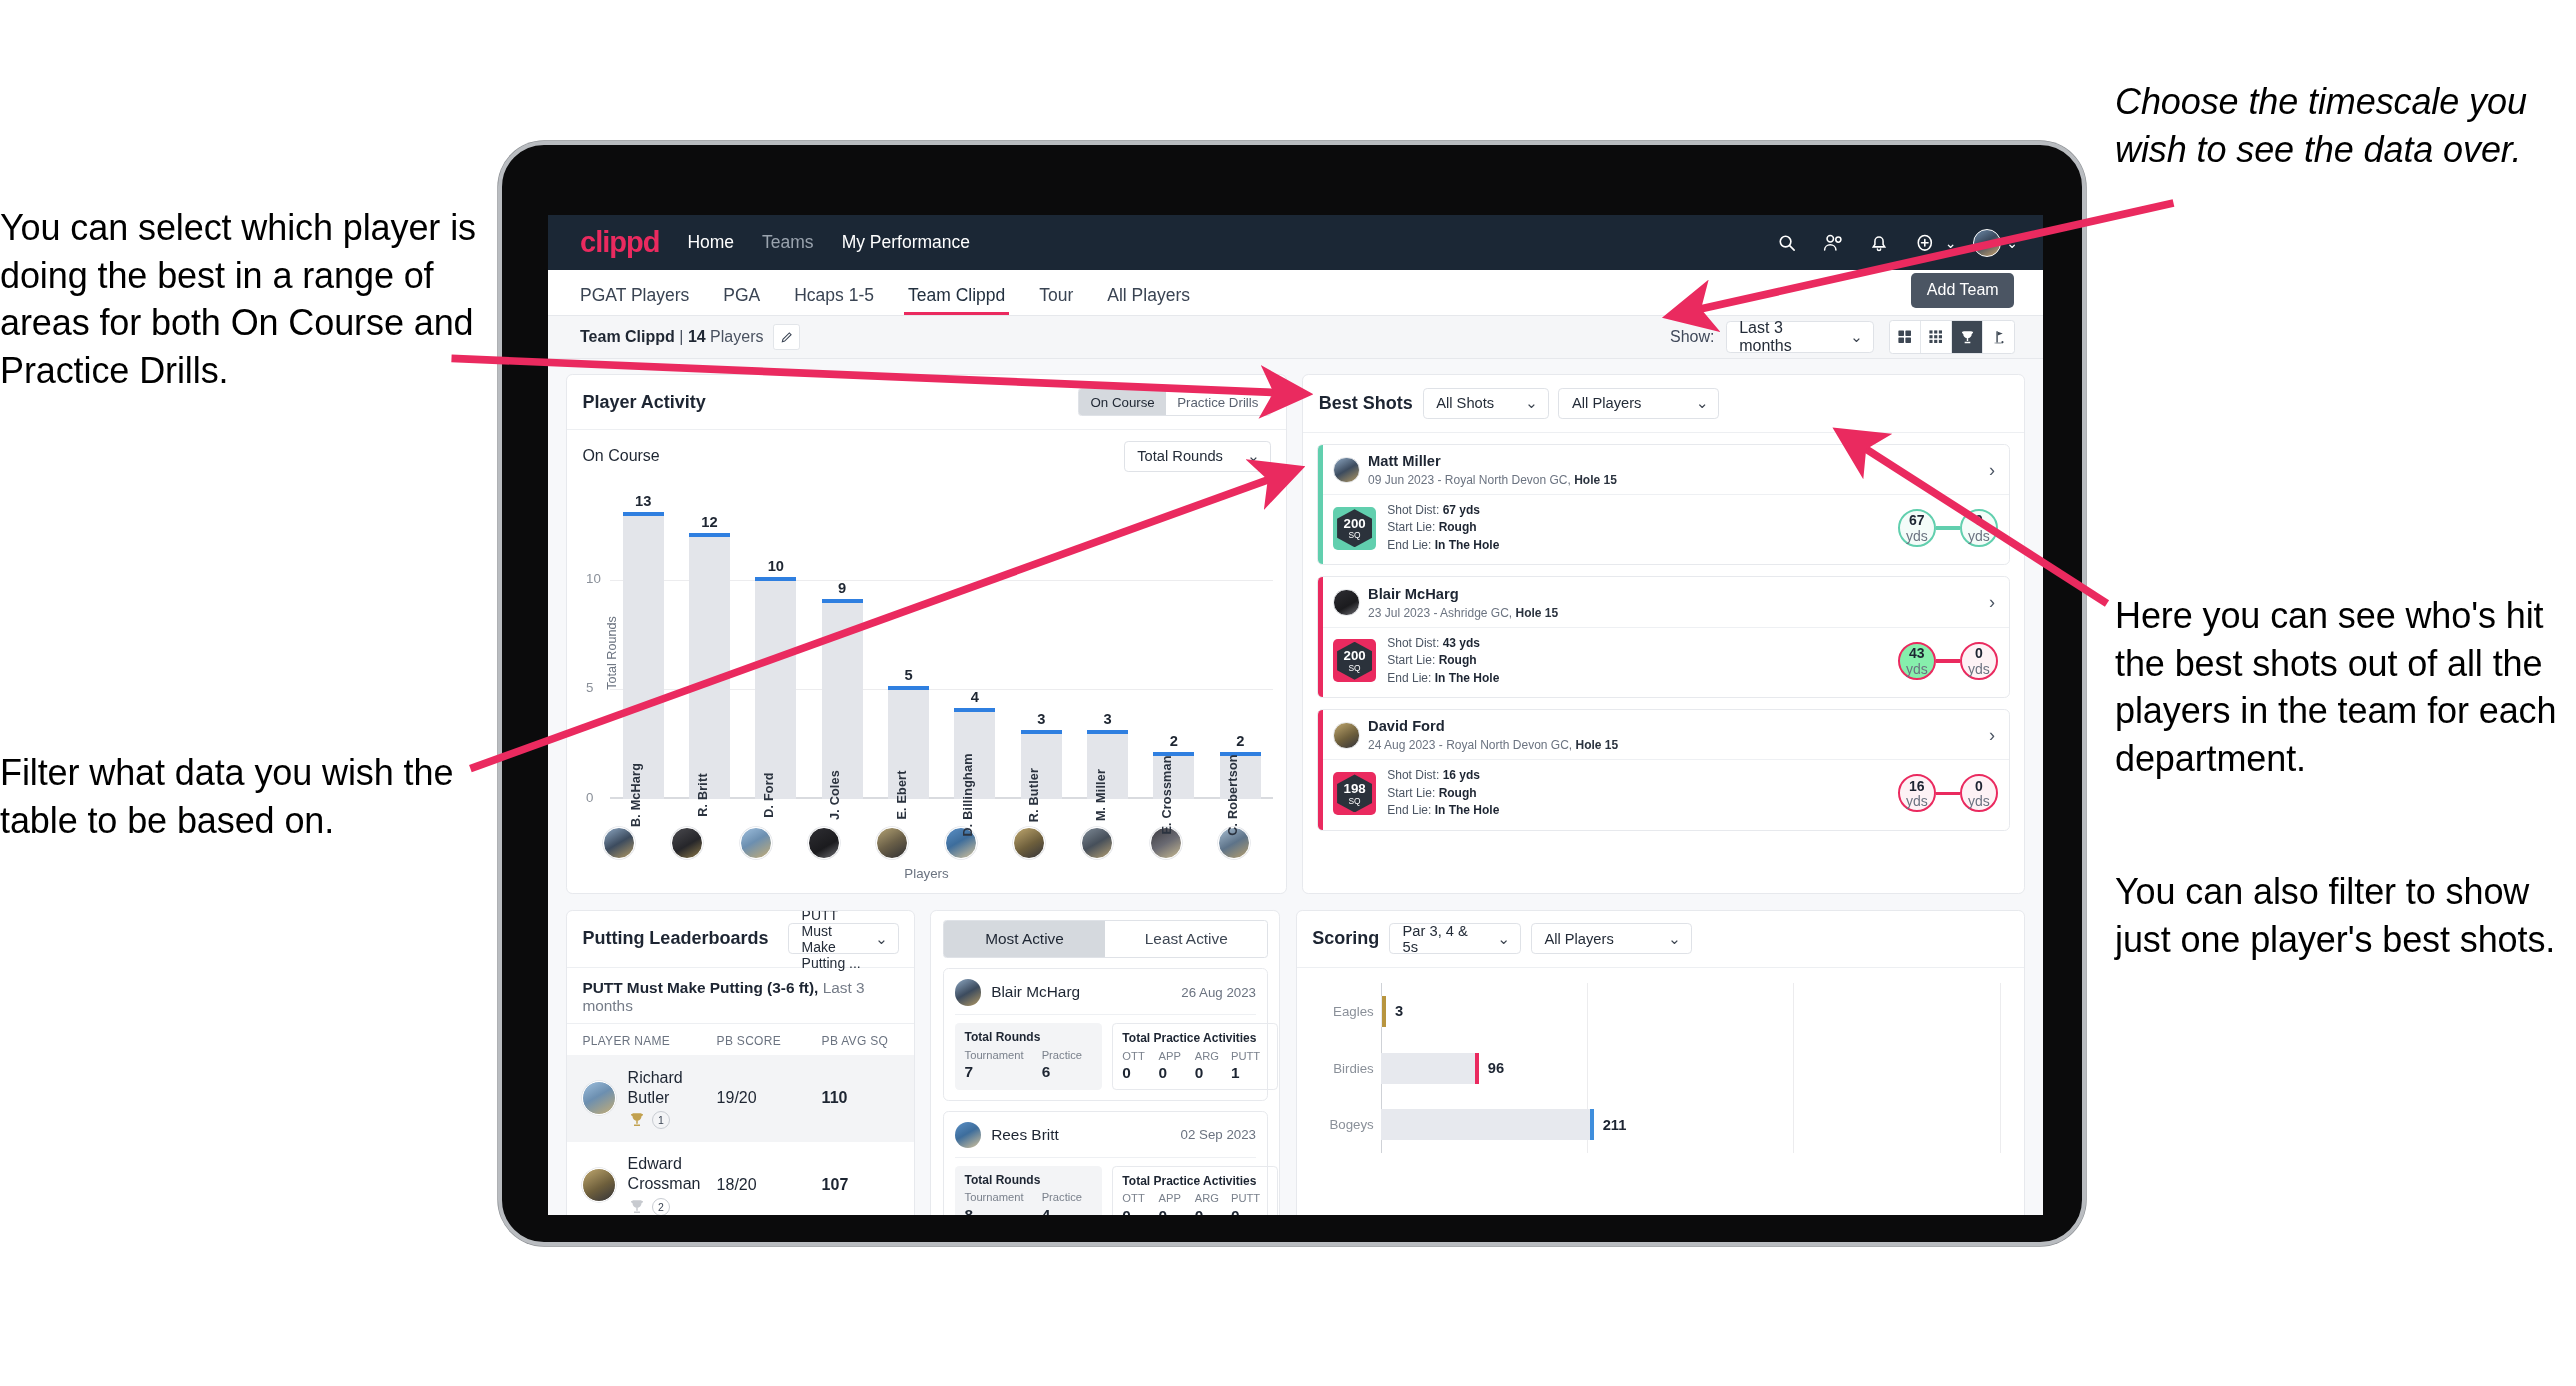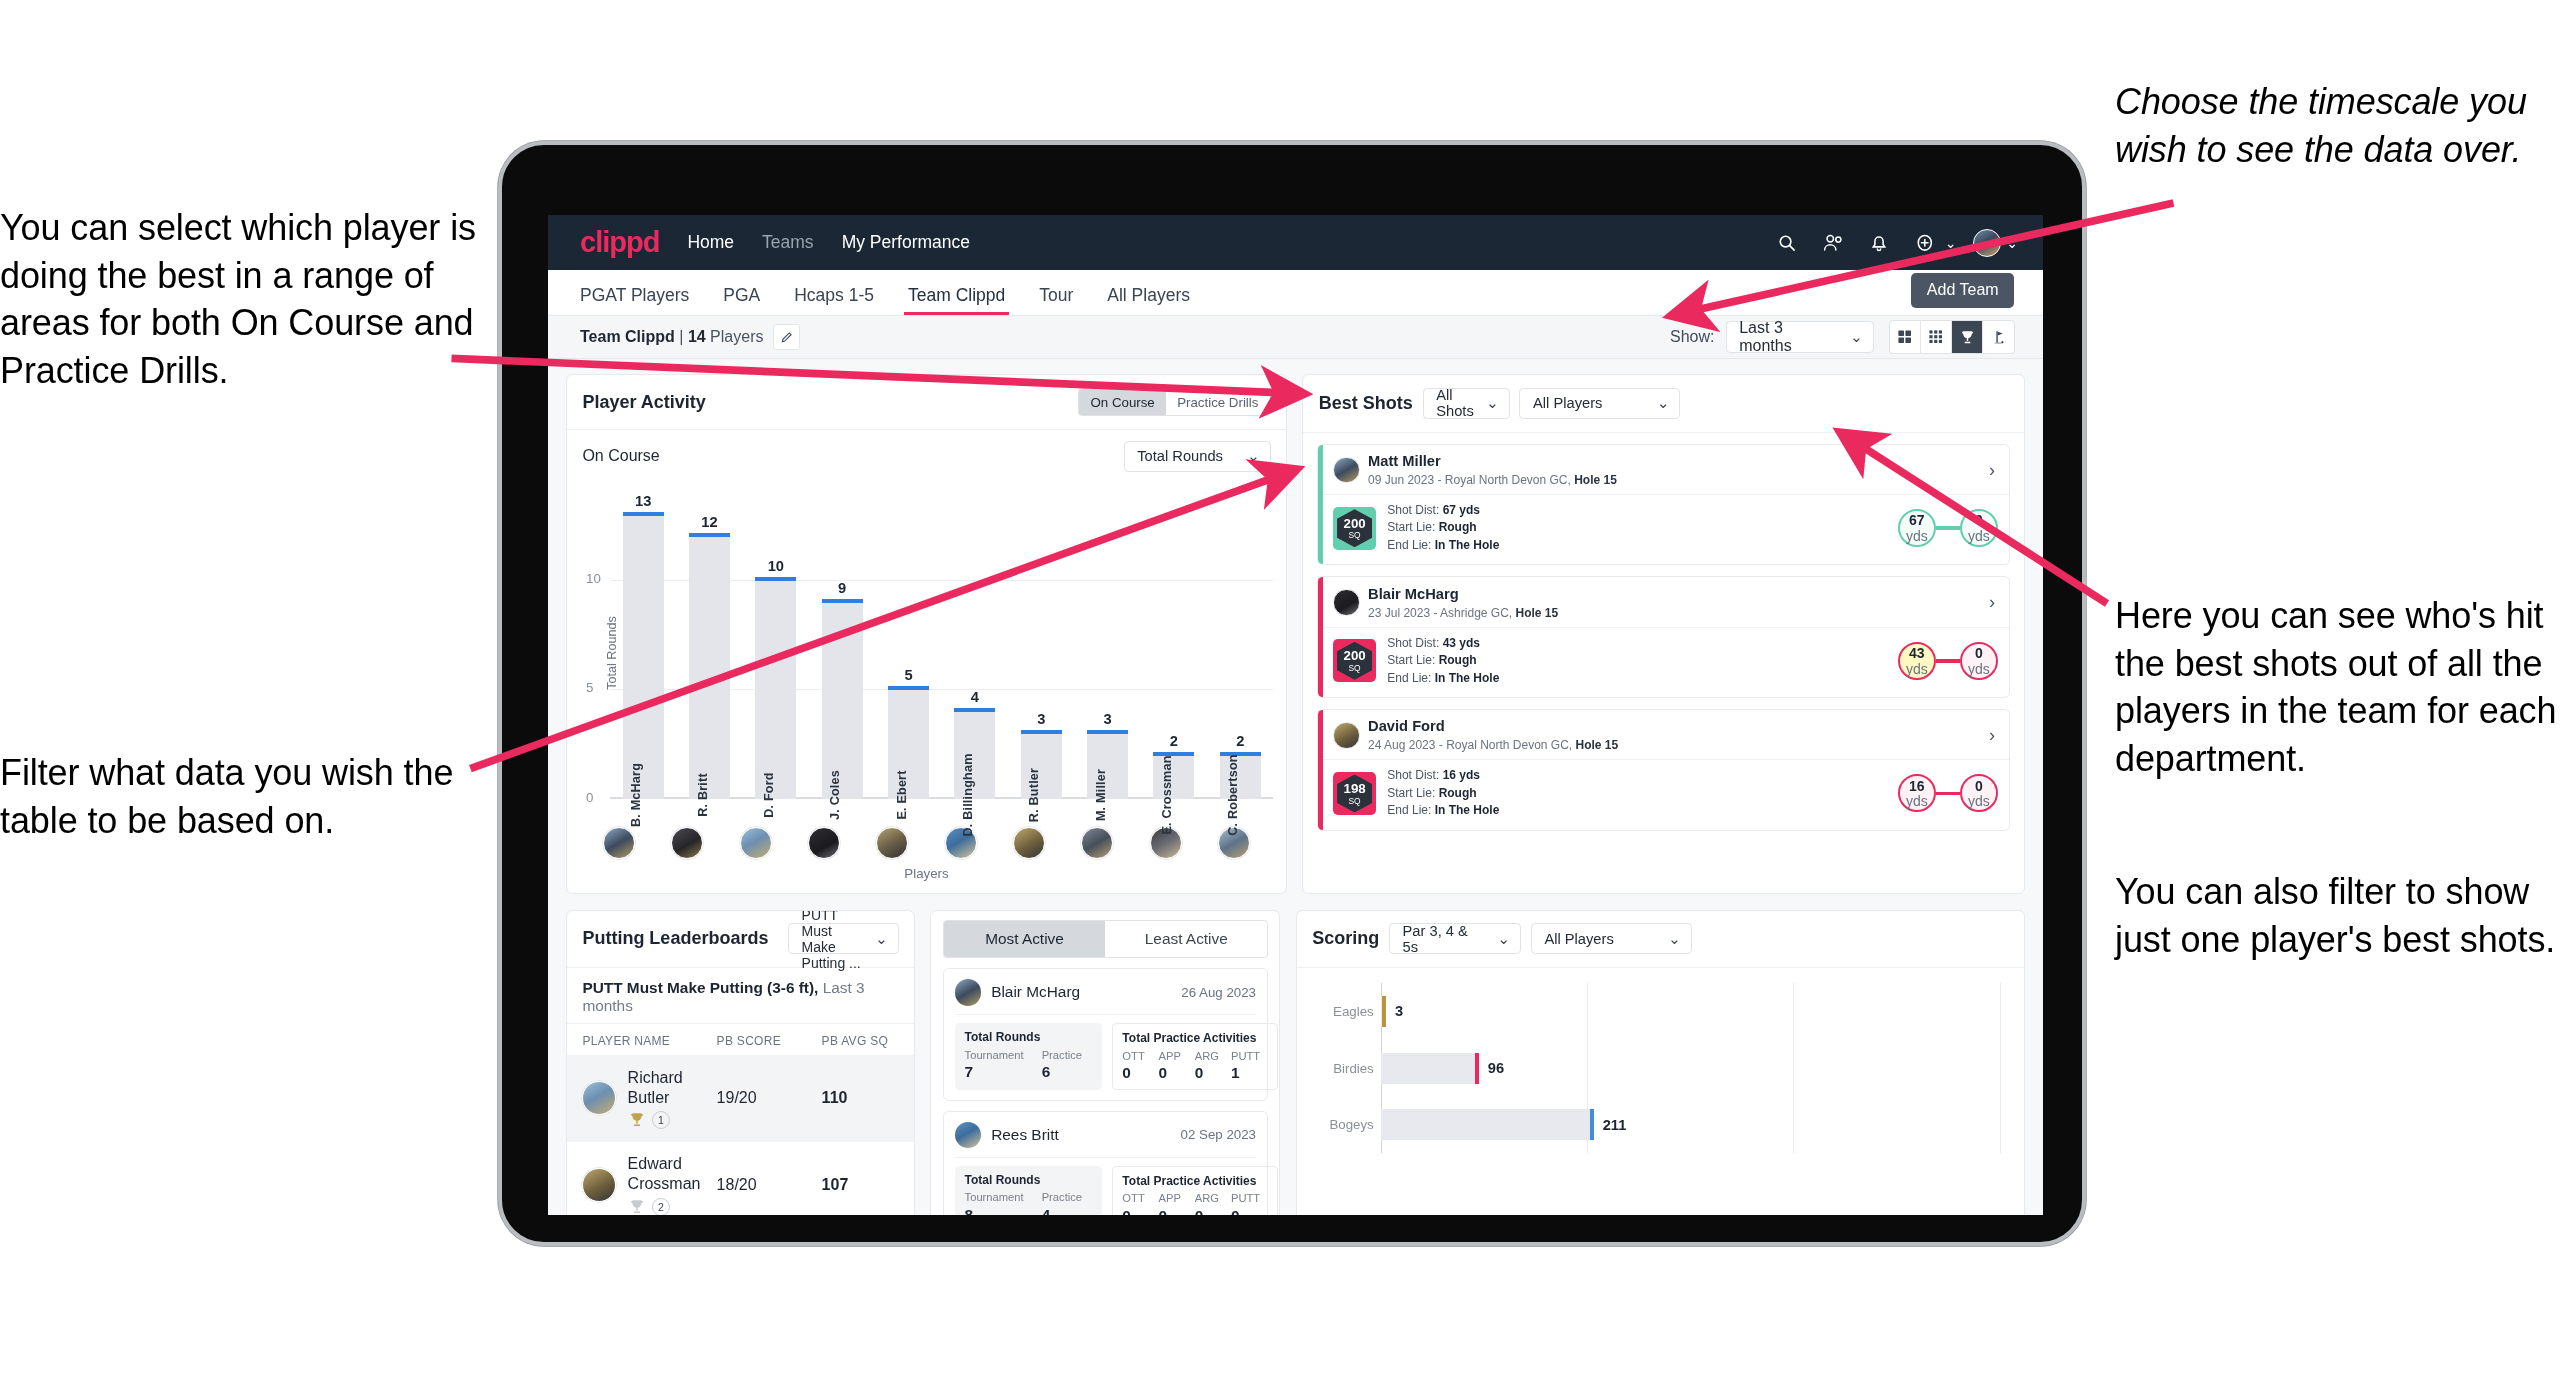--- a/index.html
+++ b/index.html
@@ -208,21 +208,21 @@
   .avatars .av-wrap { flex:1; display:flex; justify-content:center; }
   .av {
     width: 32px; height:32px; border-radius:50%; border:1.4px solid #ffffff;
     box-shadow: 0 0 0 0.7px #e1e3e7;
   }
   .xlabel { text-align:center; font-size:13.3px; color:#6b7380; padding: 7px 0 12.6px 0; }
 
   
   #best-shots { flex: 1; display:flex; flex-direction:column; }
   .bs-select { height:31px; font-size:14.7px; }
-  #bs-shots-select { width: 87px; }
+  #bs-shots-select { width: 126px; }
   #bs-players-select { width: 161px; }
   .bs-list { padding: 11.2px 14px 9.8px 14px; display:flex; flex-direction:column; gap:11.2px; }
   .shotcard {
     border:0.7px solid #e7e9ed; border-radius:5.6px; overflow:hidden; display:flex;
   }
   .shot-accent { width: 4.9px; flex: 0 0 4.9px; }
   .shot-body { flex:1; }
   .shot-top { display:flex; align-items:center; padding: 8.4px 11.2px 7px 9.8px; gap:8.4px; }
   .shot-av { width:26.6px; height:26.6px; border-radius:50%; flex:0 0 26.6px; border:0.7px solid #e6e8eb; }
   .shot-name { font-size:14.7px; font-weight:700; color:#1d2532; line-height:1.2; }
@@ -647,21 +647,21 @@
                         <span class="n">200</span>
                         <span class="u">SQ</span>
                       </div>
                     </div>
                     <div class="shot-lines">
                       <div><span>Shot Dist: </span><b>43 yds</b></div>
                       <div><span>Start Lie: </span><b>Rough</b></div>
                       <div><span>End Lie: </span><b>In The Hole</b></div>
                     </div>
                     <div class="dist-viz">
-                      <div class="dcircle" style="border:2.1px solid #ea2a5f;background:#fef9c3">
+                      <div class="dcircle" style="border:2.1px solid #ea2a5f;background:#86efac">
                         <span class="dn">43</span>
                         <span class="du">yds</span>
                       </div>
                       <div class="dline" style="background:#ea2a5f"></div>
                       <div class="dcircle" style="border:2.1px solid #ea2a5f;background:#fdf2f5">
                         <span class="dn">0</span>
                         <span class="du">yds</span>
                       </div>
                     </div>
                   </div>

